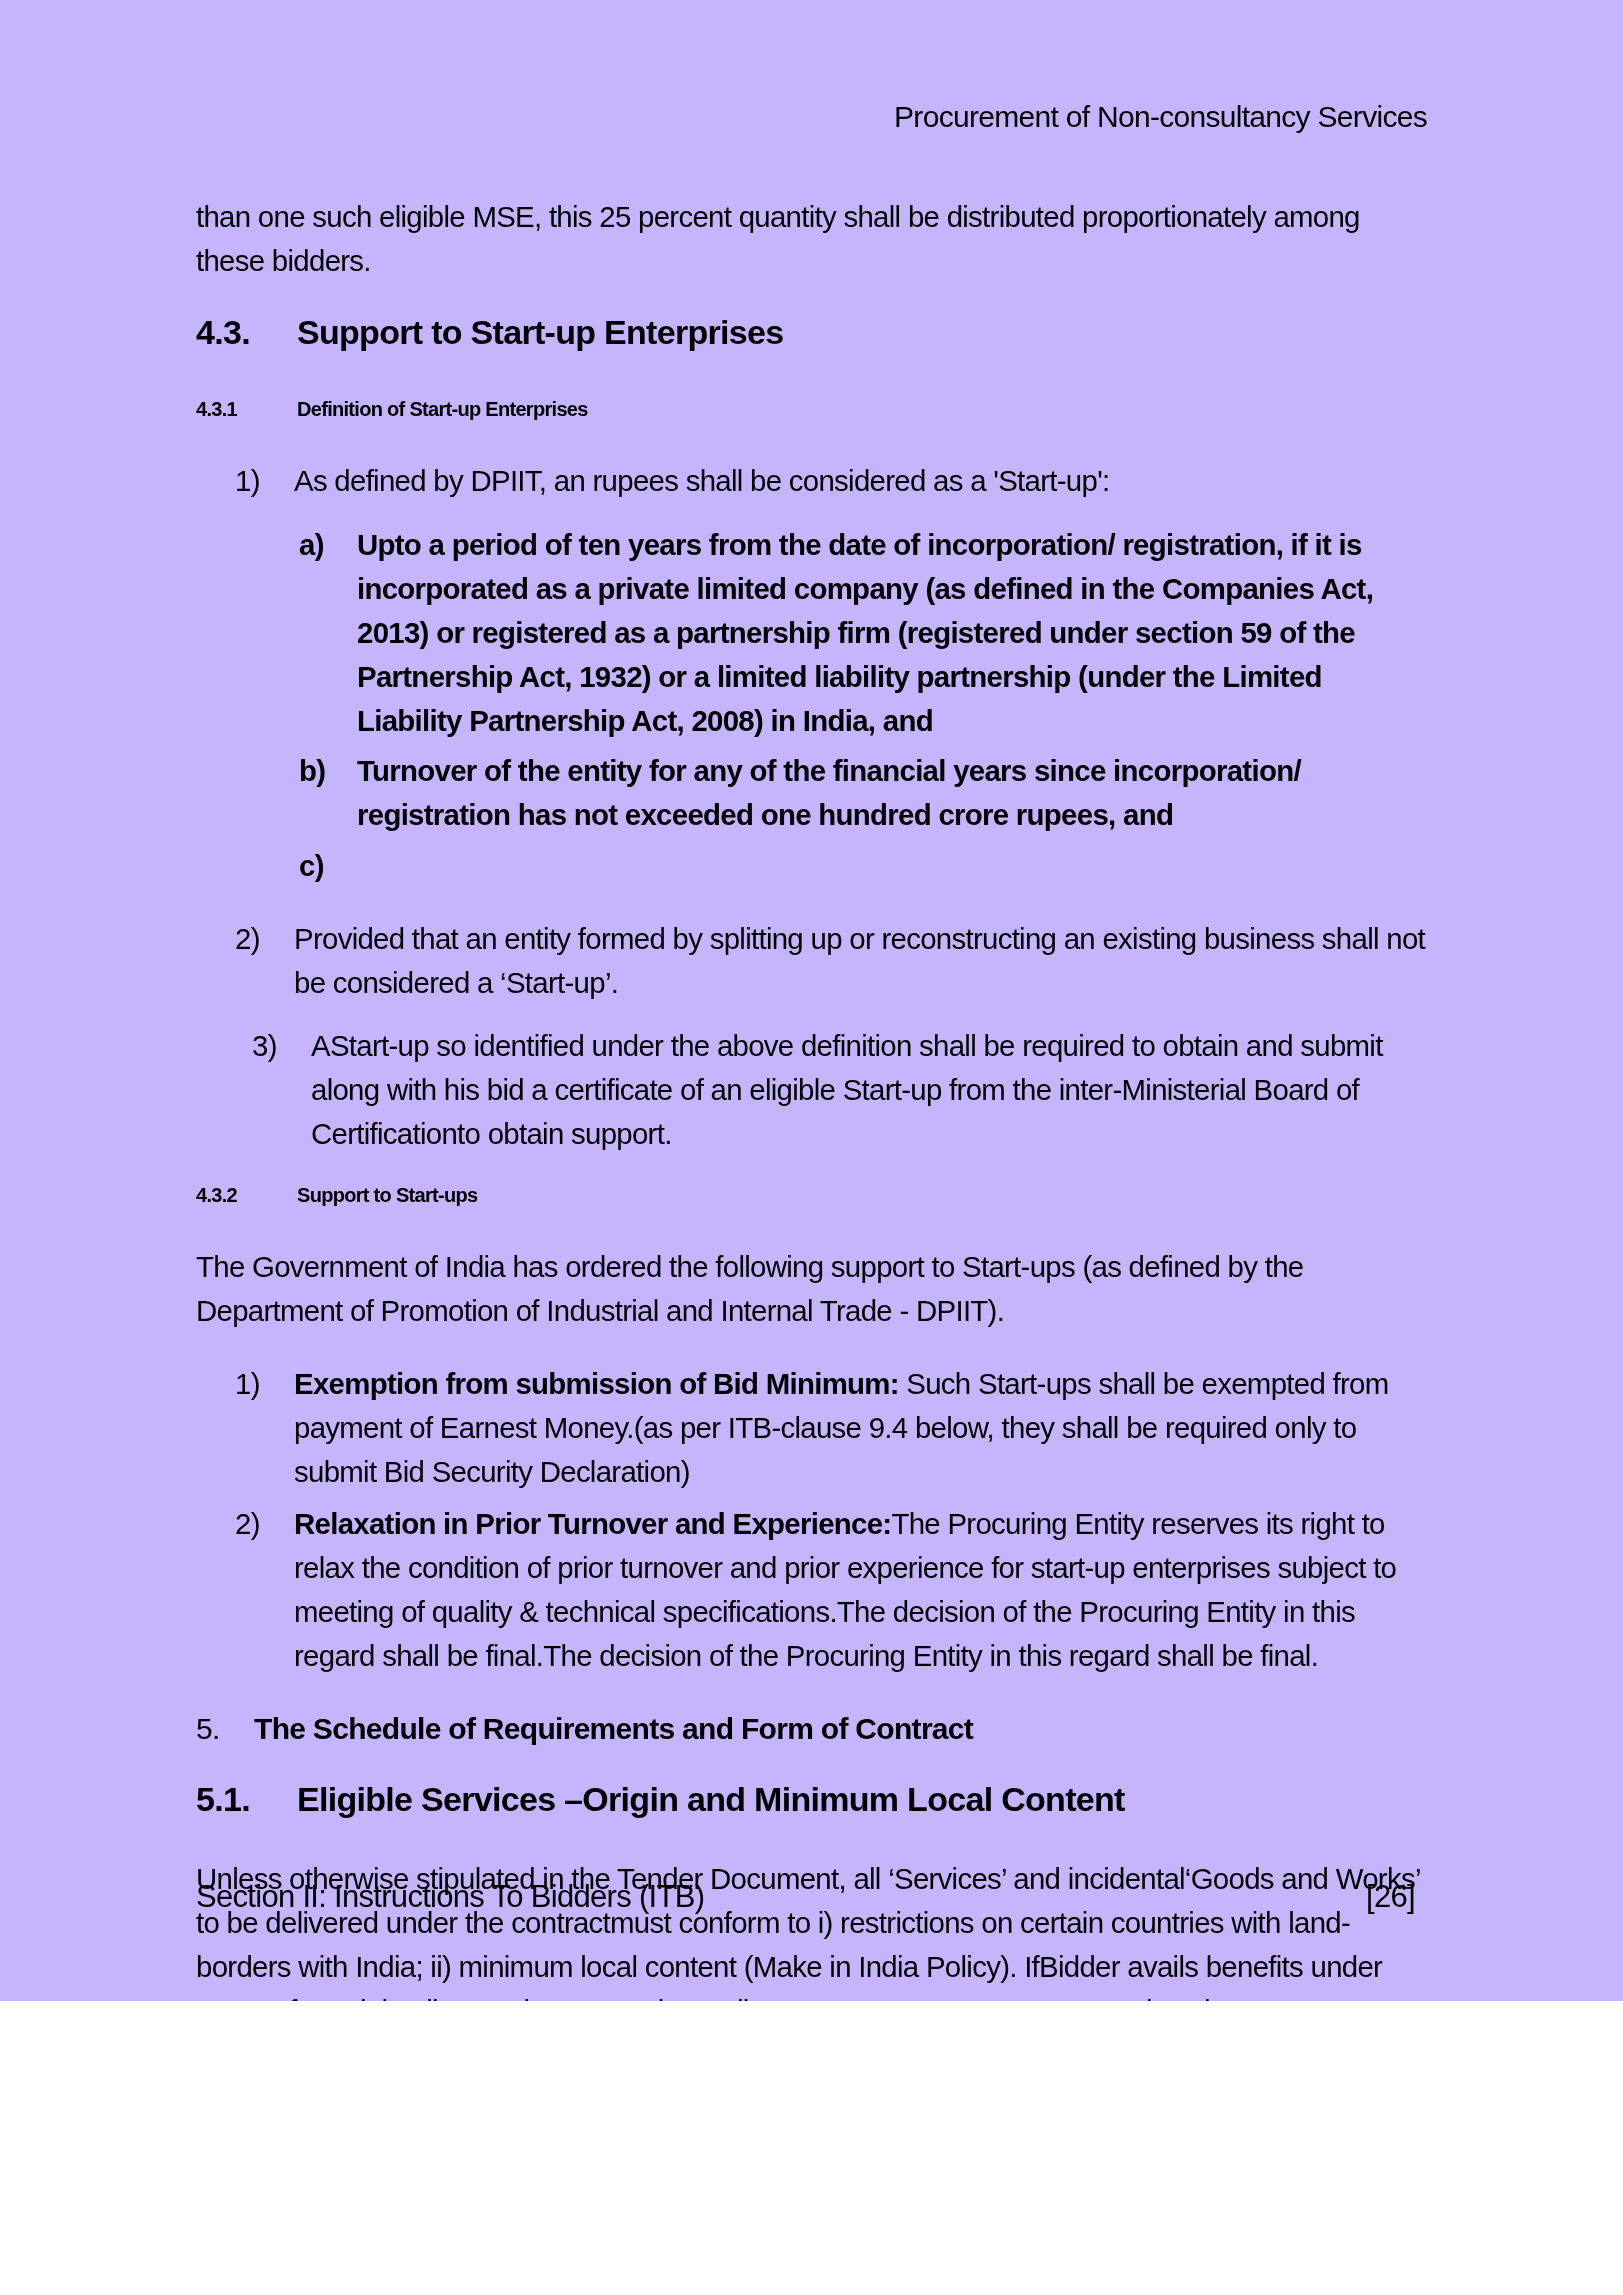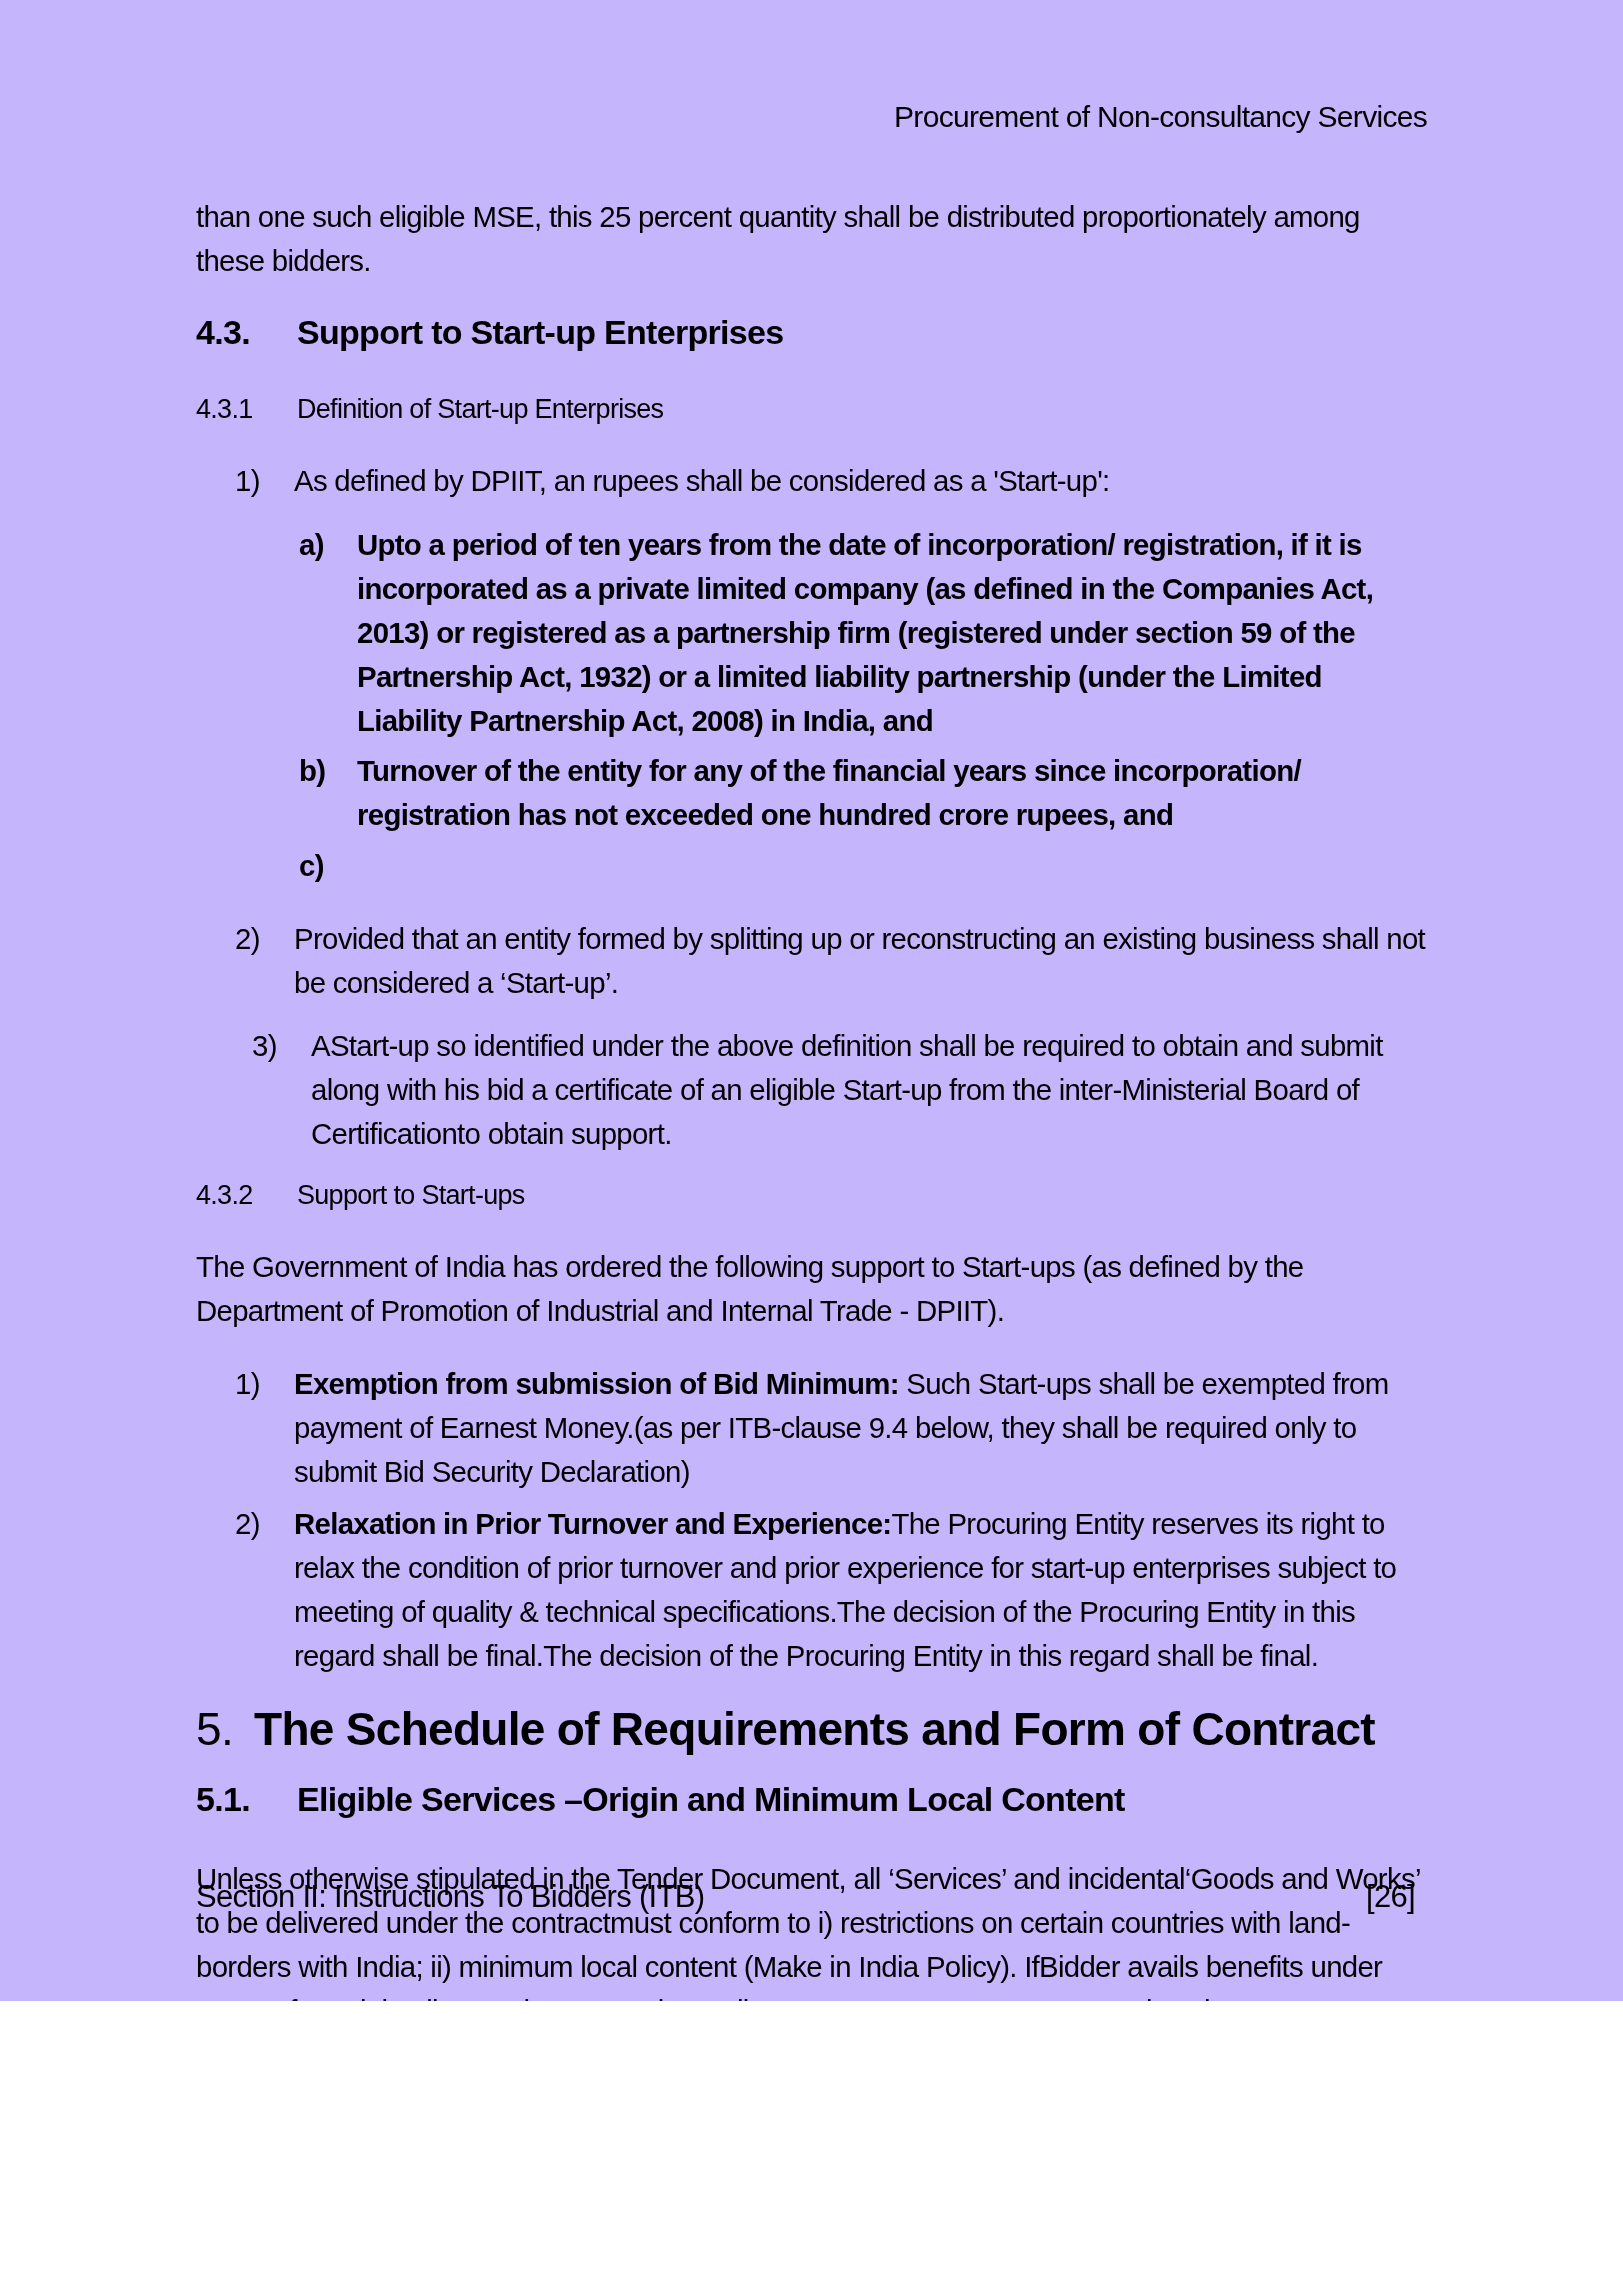--- a/index.html
+++ b/index.html
@@ -31,29 +31,29 @@
   
   .h-sec {
     font-weight: 700;
     font-size: 34px;
     line-height: 41px;
     margin: 5.2px 0 37px 0;
     letter-spacing: -0.7px;
   }
   .h-sec .hnum { display: inline-block; width: 101px; }
   .h-sub {
-    font-weight: 400;
-    font-size: 27px;
+    font-weight: 700;
+    font-size: 20px;
     line-height: 39px;
     margin: 0 0 30px 0;
     letter-spacing: -0.7px;
   }
   .h-sub .hnum { display: inline-block; width: 101px; }
   .h-big {
-    font-size: 46px;
+    font-size: 30px;
     line-height: 50px;
     margin: 0 0 25px 0;
     letter-spacing: -0.7px;
   }
   .h-big .hnum { display: inline-block; width: 58px; font-weight: 400; }
   .h-big .htitle { font-weight: 700; }
   
   .li {
     display: flex;
     font-size: 29.4px;

